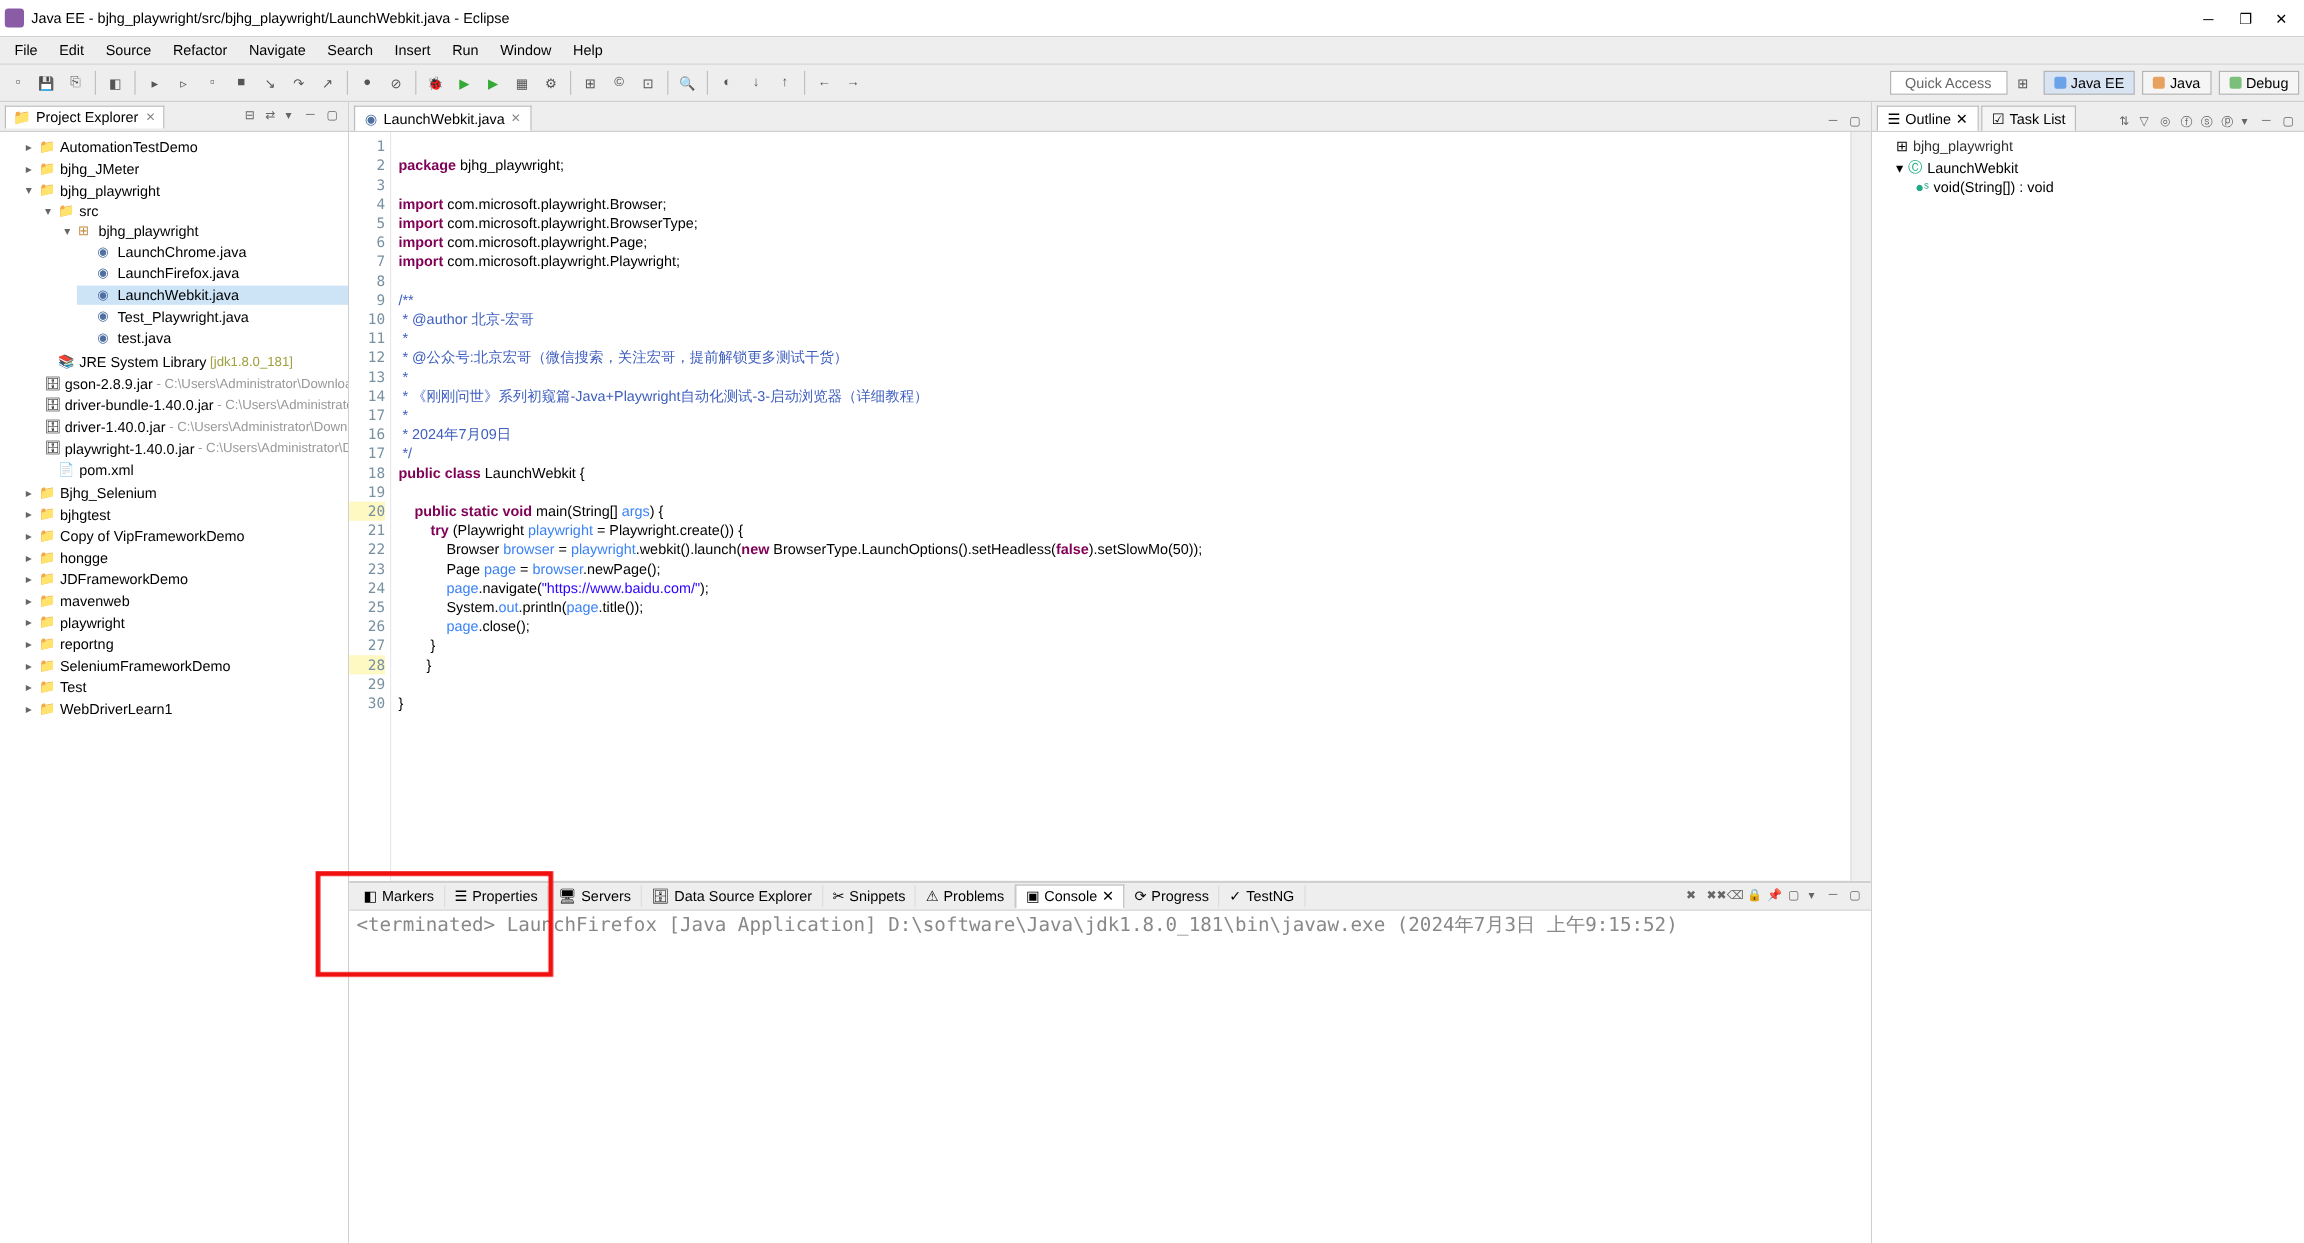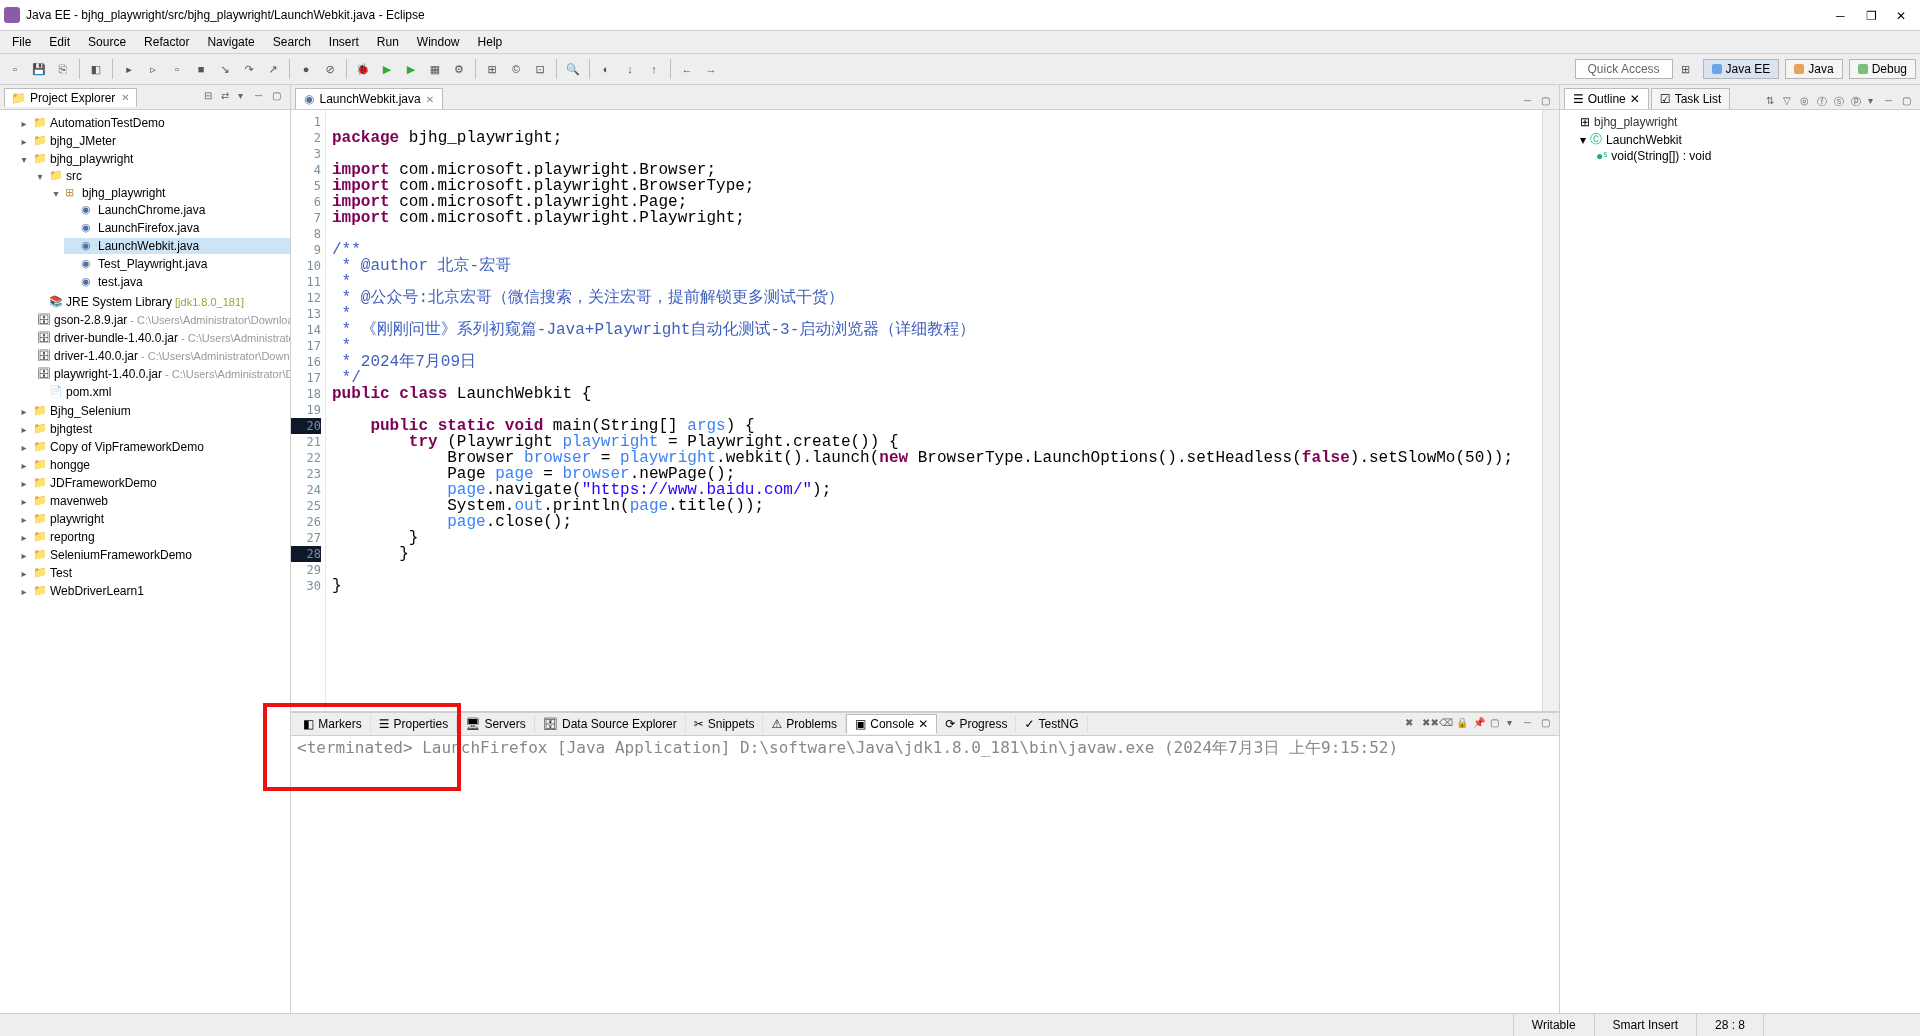--- a/index.html
+++ b/index.html
@@ -35,22 +35,22 @@
 .tree .label{}
 .tree .hint{color:#999;font-size:11px}
 .tree .jdk{color:#a0a040}
 .center-pane{flex:1;display:flex;flex-direction:column;min-width:0}
 .editor-tabs{height:24px;background:#eee;border-bottom:1px solid #cfcfcf;display:flex;align-items:flex-end;padding:0 4px}
 .editor-tab{padding:3px 8px;background:#fff;border:1px solid #bcbcbc;border-bottom:none;font-size:12px;display:flex;align-items:center;gap:5px}
 .editor-tab .x{color:#888;font-size:10px;cursor:pointer}
 .editor-area{flex:1;display:flex;min-height:0;background:#fff;border-bottom:1px solid #cfcfcf}
 .gutter{width:30px;background:#fff;border-right:1px solid #e8e8e8;text-align:right;padding:4px 4px 4px 0;font-family:Consolas,monospace;font-size:12px;color:#7890a0;user-select:none}
 .gutter .ln{height:16px;line-height:16px}
-.gutter .ln.hl{background:#0f172a}
-.code{flex:1;overflow:auto;padding:4px 6px;font-family:Liberation Mono, monospace;font-size:16px;line-height:16px;white-space:pre}
+.gutter .ln.hl{background:#fef9c3}
+.code{flex:1;overflow:auto;padding:4px 6px;font-family:Liberation Sans, sans-serif;font-size:12px;line-height:16px;white-space:pre}
 .kw{color:#7f0055;font-weight:bold}
 .str{color:#2a00ff}
 .doc{color:#3f5fbf}
 .typ{color:#000}
 .var{color:#3b82f6}
 .scrollbar-v{width:16px;background:#f0f0f0;border-left:1px solid #ddd}
 .bottom-pane{height:300px;display:flex;flex-direction:column;border-top:1px solid #cfcfcf}
 .bottom-tabs{height:22px;background:#eee;border-bottom:1px solid #cfcfcf;display:flex;align-items:center;padding:0 4px;position:relative}
 .bottom-tabs .tab{padding:2px 8px;font-size:12px;display:flex;align-items:center;gap:4px;border-right:1px solid #ddd;cursor:pointer}
 .bottom-tabs .tab.active{background:#fff;border:1px solid #bcbcbc;border-bottom-color:#fff}
@@ -528,20 +528,13 @@
                     <span>void(String[]) : void</span>
                   </div>
                 </li>
               </ul>
           </li>
         </ul>
       </div>
     </div>
   </div>
 
-  <div class="status-bar">
-    <div class="spacer"></div>
-    <div class="cell">Writable</div>
-    <div class="cell">Smart Insert</div>
-    <div class="cell">28 : 8</div>
-    <div class="cell" style="width:120px"></div>
-  </div>
 </div>
 
 </body></html>

